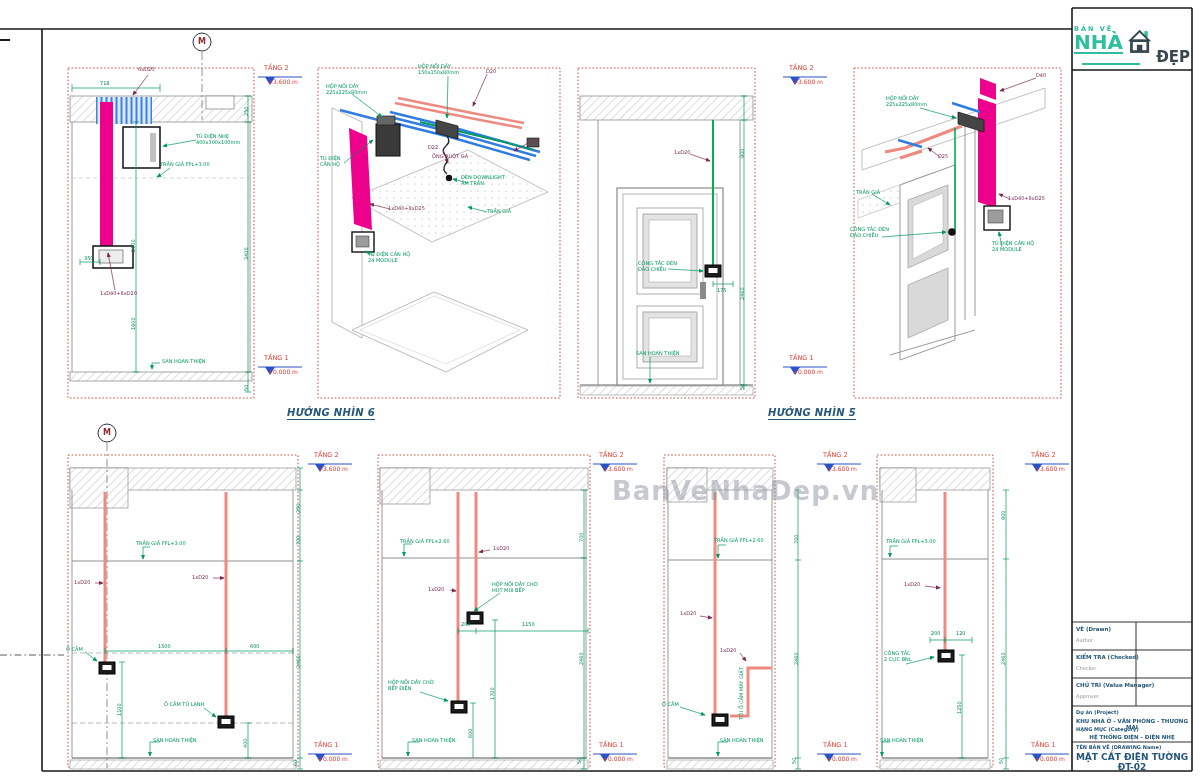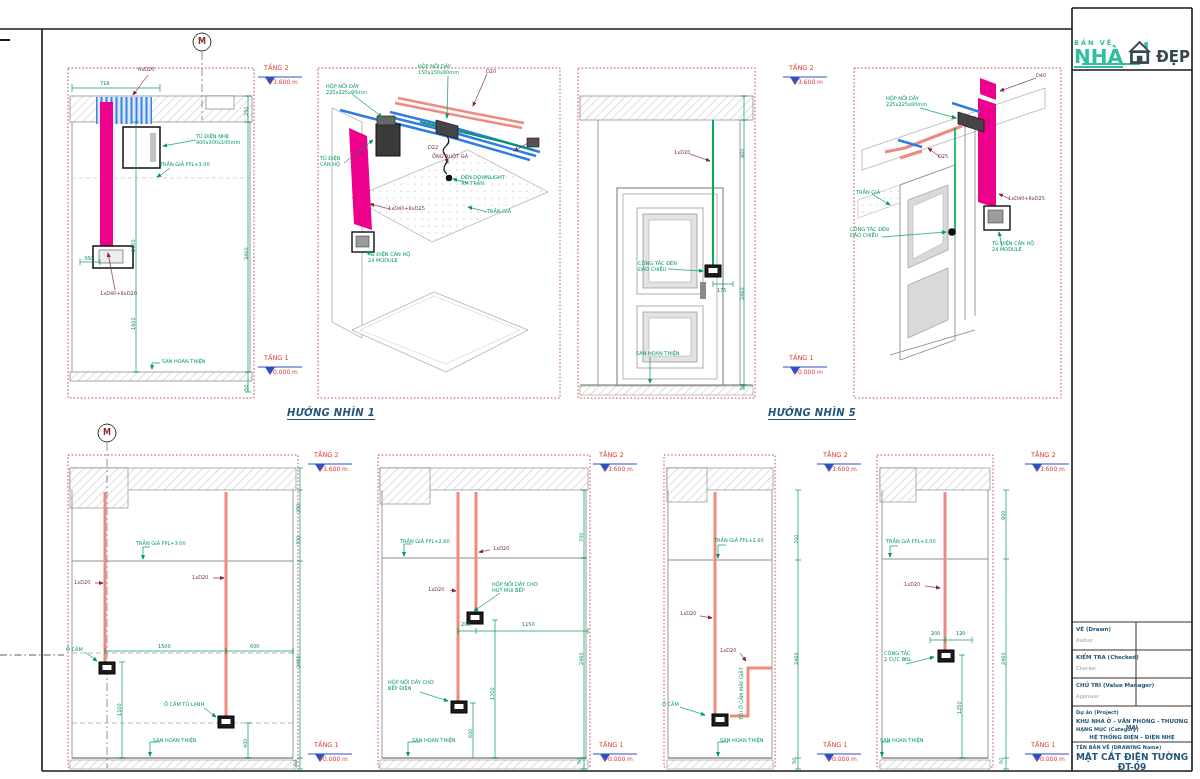--- a/index.html
+++ b/index.html
@@ -13,21 +13,21 @@
   .ln{position:absolute;font-size:6.5px;font-weight:normal;color:#e03a2f;white-space:nowrap}
   .le{position:absolute;font-size:6px;color:#e03a2f;white-space:nowrap}
   .vt{position:absolute;font-size:10px;font-weight:bold;font-style:italic;color:#24577b;
       border-bottom:1.2px solid #24577b;padding-bottom:1px;letter-spacing:.3px;white-space:nowrap}
   .gm{position:absolute;width:12px;text-align:center;font-size:8px;font-weight:bold;color:#8b2b2b}
   .wm{position:absolute;font-weight:bold;color:rgba(135,145,156,.48);letter-spacing:1px;white-space:nowrap}
   .tb{position:absolute;color:#24577b;white-space:nowrap}
   .tben{position:absolute;color:#8c9196;font-size:5px;white-space:nowrap}
   .ctr{left:1074px;width:116px;text-align:center;white-space:normal}
   .logo{position:absolute;left:1074px;top:12px;width:116px;height:56px;display:flex;
-        align-items:flex-end;justify-content:center;gap:3px}
+        align-items:center;justify-content:center;gap:3px}
   .logo .col{display:flex;flex-direction:column;align-items:flex-start;line-height:1}
   .logo .t{font-size:6.5px;font-weight:bold;color:#2fbfa0;letter-spacing:2px}
   .logo .n{font-size:20px;font-weight:800;color:#2fbfa0;border-bottom:2px solid #2fbfa0}
   .logo .d{font-size:15px;font-weight:bold;color:#37474f;align-self:flex-end;margin-bottom:2px}
 </style>
 </head>
 <body>
 
 <div id="sheet">
 
@@ -336,21 +336,21 @@
   </div>
   <svg width="34" height="34" viewBox="0 0 40 40">
     <rect x="27" y="7" width="5" height="9" fill="#2fbfa0"></rect>
     <polygon points="3,22 20,5 37,22 33,22 20,9 7,22" fill="#37474f"></polygon>
     <rect x="8" y="21" width="24" height="16" fill="none" stroke="#37474f" stroke-width="4"></rect>
     <rect x="16" y="27" width="8" height="10" fill="#37474f"></rect>
   </svg>
   <span class="d">ĐẸP</span>
 </div>
 
-<span class="vt" style="left:287px;top:407px">HƯỚNG NHÌN 1</span>
+<span class="vt" style="left:287px;top:407px">HƯỚNG NHÌN 6</span>
 <span class="vt" style="left:768px;top:407px">HƯỚNG NHÌN 5</span>
 
 <span class="gm" style="left:196px;top:37px">M</span>
 <span class="gm" style="left:101px;top:428px">M</span>
 
 <span class="ln" style="left:264px;top:64px">TẦNG 2</span>
 <span class="le" style="left:268px;top:78px">+3.600 m</span>
 <span class="ln" style="left:264px;top:354px">TẦNG 1</span>
 <span class="le" style="left:268px;top:368px">+0.000 m</span>
 <span class="ln" style="left:789px;top:64px">TẦNG 2</span>
@@ -483,17 +483,18 @@
   <span class="tben" style="left:1076px;top:637px">Author</span>
   <span class="tb" style="left:1076px;top:654px;font-size:5.5px;font-weight:bold">KIỂM TRA (Checked)</span>
   <span class="tben" style="left:1076px;top:665px">Checker</span>
   <span class="tb" style="left:1076px;top:682px;font-size:5.5px;font-weight:bold">CHỦ TRÌ (Value Manager)</span>
   <span class="tben" style="left:1076px;top:693px">Approver</span>
   <span class="tb" style="left:1076px;top:709px;font-size:5px;font-weight:bold">Dự án (Project)</span>
   <span class="tb ctr" style="position:absolute;top:718px;font-size:5.5px;font-weight:bold">KHU NHÀ Ở - VĂN PHÒNG - THƯƠNG MẠI</span>
   <span class="tb" style="left:1076px;top:726px;font-size:5px;font-weight:bold">HẠNG MỤC (Category)</span>
   <span class="tb ctr" style="position:absolute;top:734px;font-size:5.5px;font-weight:bold">HỆ THỐNG ĐIỆN - ĐIỆN NHẸ</span>
   <span class="tb" style="left:1076px;top:744px;font-size:5px;font-weight:bold">TÊN BẢN VẼ (DRAWING Name)</span>
-  <span class="tb ctr" style="position:absolute;top:752px;font-size:9px;font-weight:bold">MẶT CẮT ĐIỆN TƯỜNG ĐT-09</span>
+  <span class="tb ctr" style="position:absolute;top:752px;font-size:9px;font-weight:bold">MẶT CẮT ĐIỆN TƯỜNG ĐT-02</span>
 </div>
 
+<span class="wm" style="left:612px;top:476px;font-size:26px">BanVeNhaDep.vn</span>
 
 </div>
 
 </body></html>

